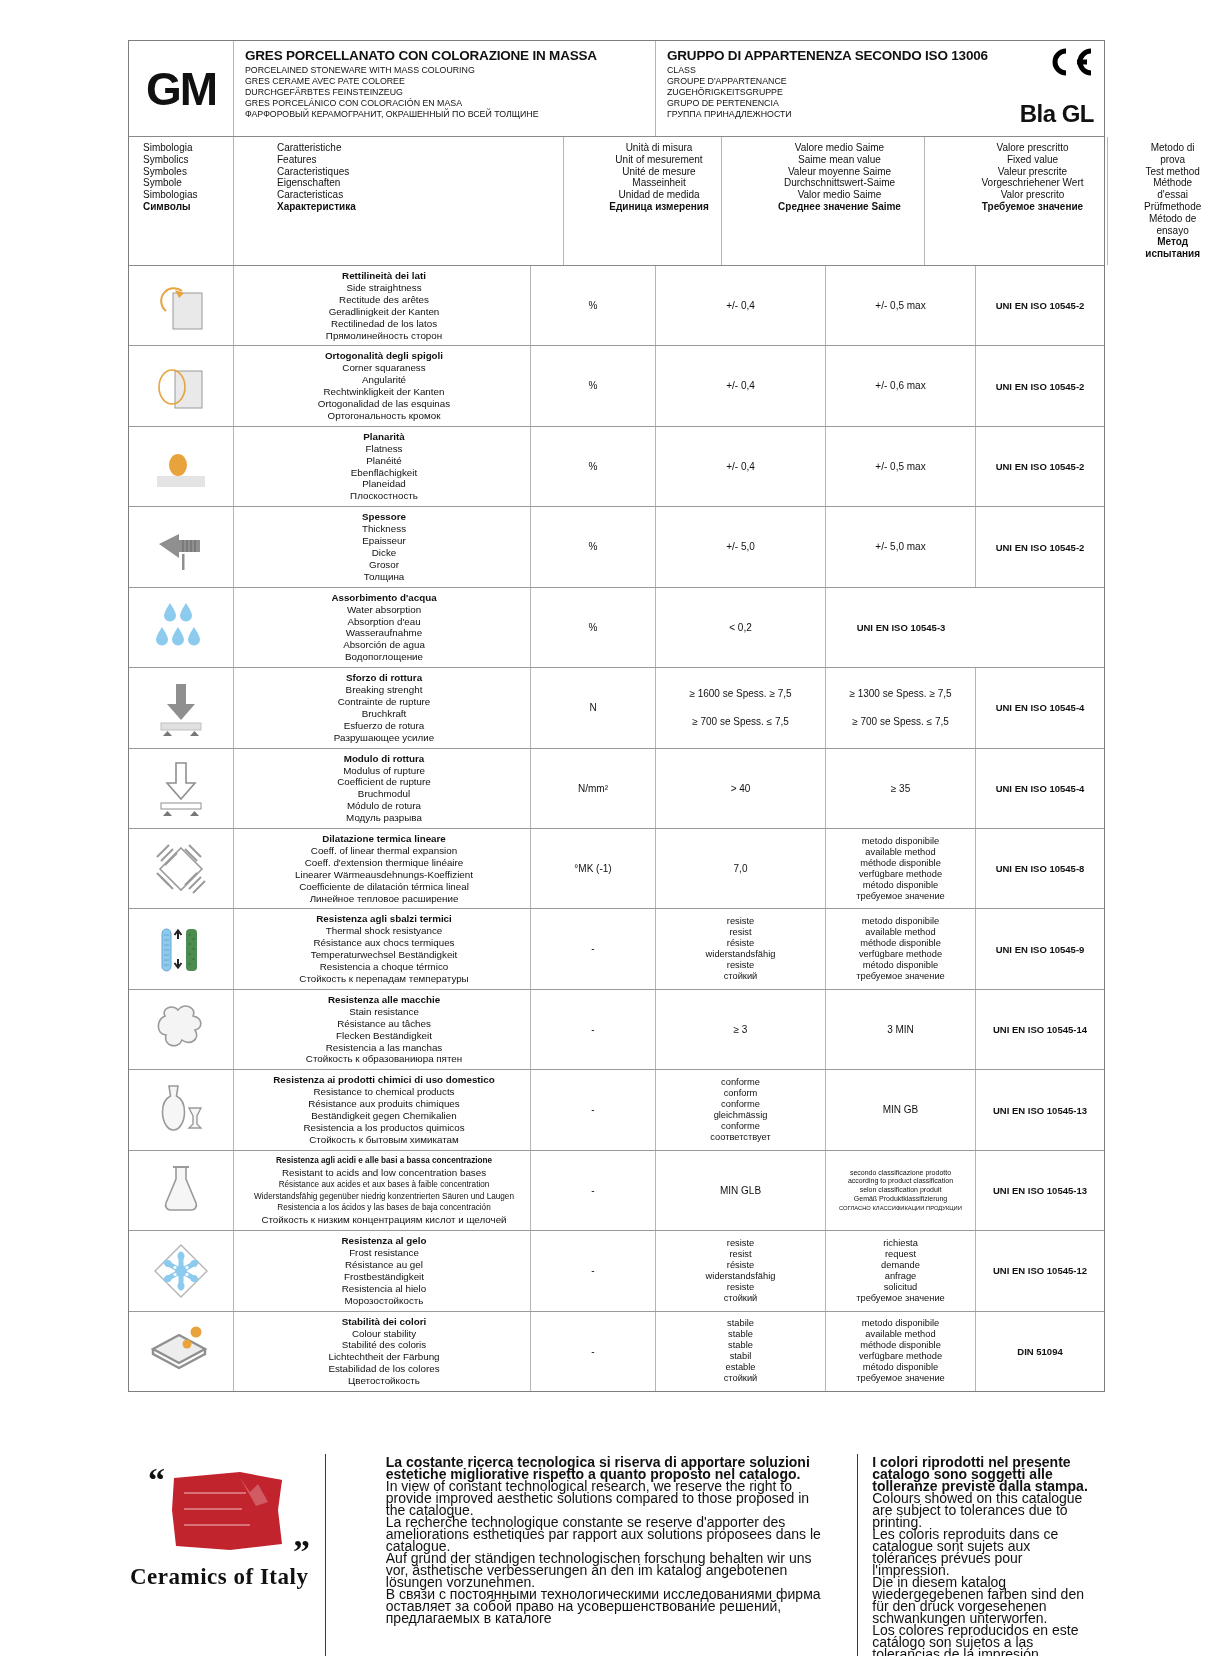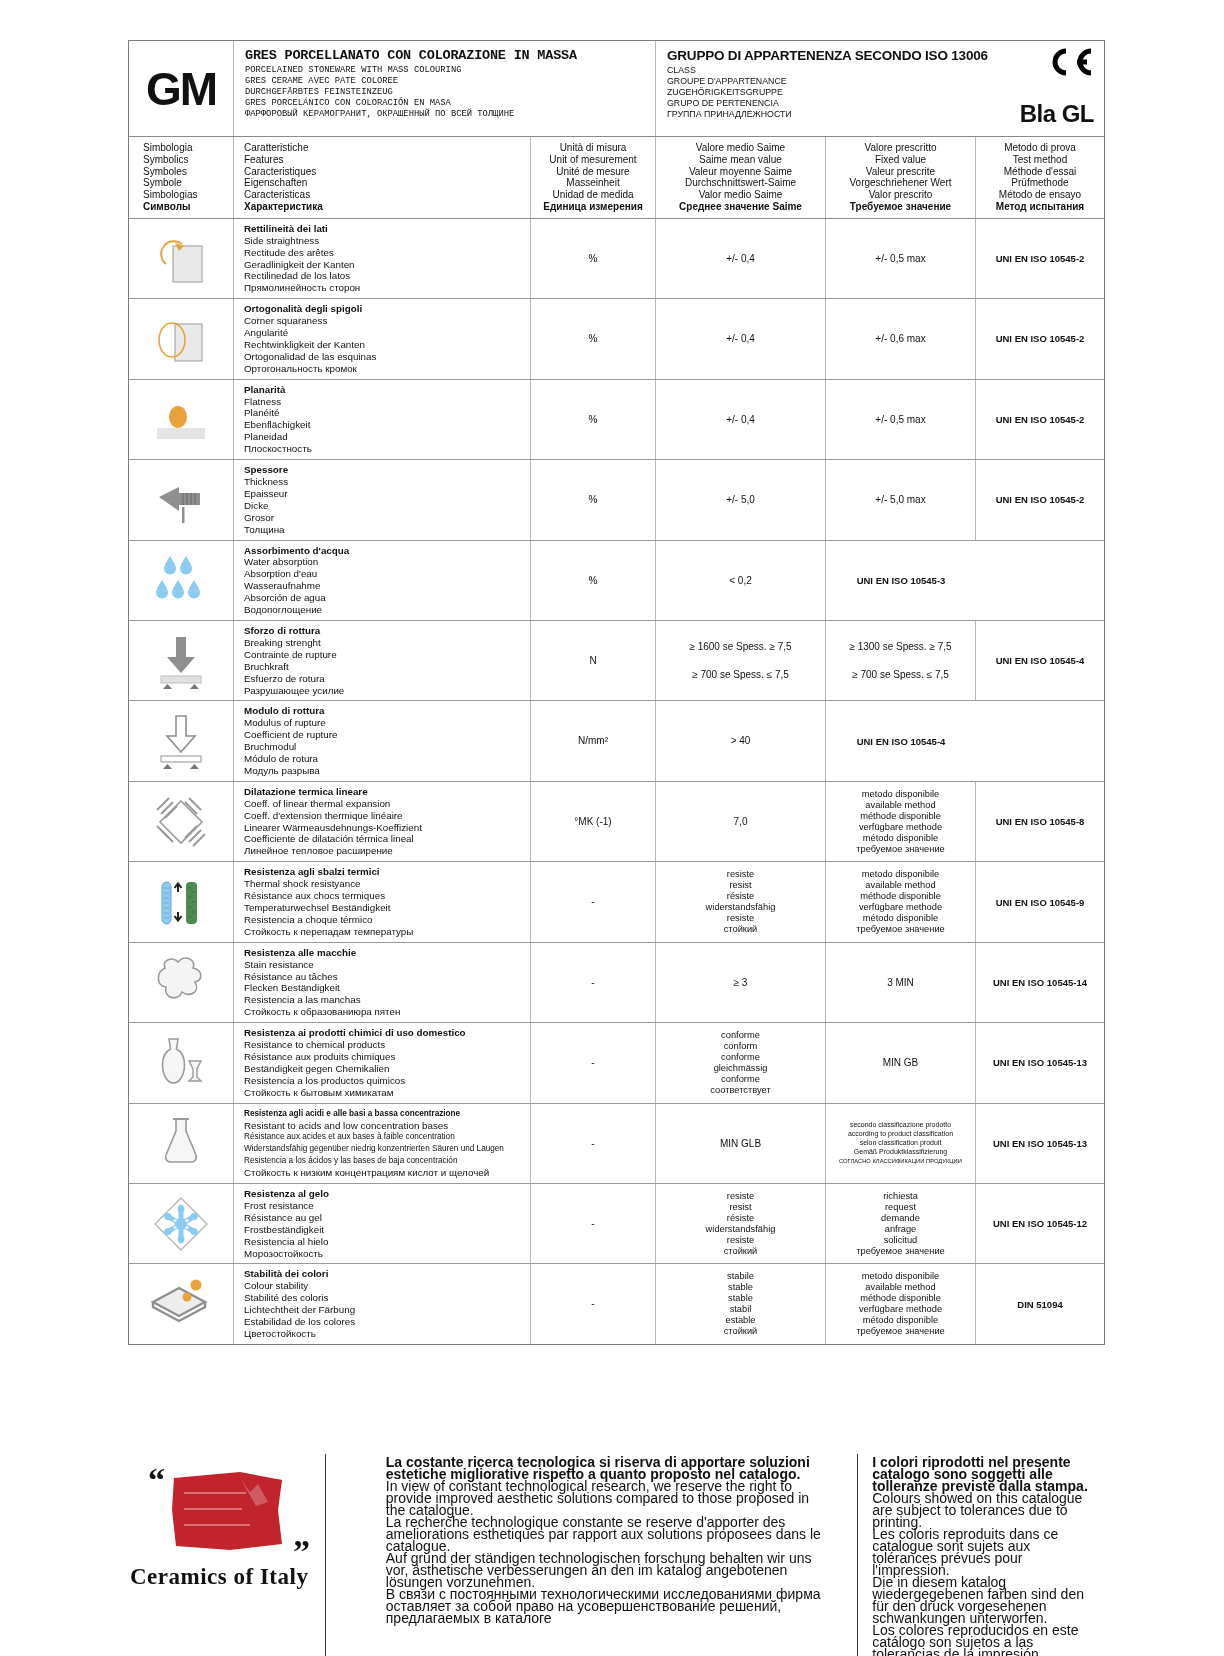--- a/index.html
+++ b/index.html
@@ -4,42 +4,42 @@
 <style>
   html,body{margin:0;padding:0;background:#fff;}
   .page{position:relative;width:1224px;height:1656px;background:#fff;
         font-family:"Liberation Sans",sans-serif;color:#111;overflow:hidden;}
   .sheet{position:absolute;left:128px;top:40px;width:977px;border:1.5px solid #7d7d7d;box-sizing:border-box;}
   
   .hdr-row{display:grid;grid-template-columns:105px 422px 350px 1fr;height:95px;border-bottom:1px solid #8a8a8a;}
   .hdr-cell{box-sizing:border-box;}
   .logo-cell{border-right:1px solid #b5b5b5;display:flex;align-items:center;justify-content:center;}
   .gm{font-size:46px;font-weight:bold;letter-spacing:-2px;}
-  .title-cell{border-right:1px solid #b5b5b5;padding:7px 4px 0 11px;font-family:Liberation Mono, monospace;}
+  .title-cell{border-right:1px solid #b5b5b5;padding:7px 4px 0 11px;}
   .group-cell{padding:7px 4px 0 11px;}
   .hdr-title{font-size:13.5px;font-weight:bold;margin-bottom:2px;letter-spacing:-0.2px;}
   .hdr-sub{font-size:8.8px;line-height:11px;}
   .ce-cell{display:flex;flex-direction:column;align-items:flex-end;justify-content:space-between;padding:6px 10px 8px 0;}
   .class-value{font-size:24px;font-weight:bold;letter-spacing:-0.5px;}
   
   .tgrid{display:grid;grid-template-columns:105px 297px 125px 170px 150px 1fr;}
-  .col-heads{border-bottom:1px solid #8a8a8a;}
+  .col-heads{border-bottom:1px solid #8a8a8a;gap:33px;}
   .chcell{box-sizing:border-box;border-right:1px solid #b5b5b5;padding:5px 3px 5px 3px;
           font-size:10px;line-height:11.8px;text-align:center;}
   .chcell:last-child{border-right:none;}
   .chcell.c0{text-align:left;padding-left:14px;}
   .chcell.c1{text-align:left;padding-left:10px;}
   .chcell .b{font-weight:bold;}
   .trow{border-top:1px solid #9a9a9a;}
   .trow:first-child{border-top:none;}
   .cell{box-sizing:border-box;border-right:1px solid #b5b5b5;padding:4px 6px;
         display:flex;flex-direction:column;justify-content:center;align-items:center;min-height:79px;}
   .cell:last-child{border-right:none;}
   .cell.sym{padding:4px 2px;}
-  .cell.feat{align-items:flex-start;padding-left:10px;}
+  .cell.feat{align-items:center;padding-left:10px;}
   .feat div{font-size:9.8px;line-height:11.9px;white-space:nowrap;}
   .feat div.b{font-weight:bold;}
   .feat div.condensed{font-size:8.2px;}
   .cell.vals div{font-size:10px;line-height:11.5px;text-align:center;}
   .cell.vals.multi div{font-size:9.3px;line-height:11px;}
   .cell.vals.pair div + div{margin-top:16px;}
   .cell.vals.tiny div{font-size:7px;line-height:8.8px;}
   .cell.vals.tiny div:last-child{font-size:5.8px;}
   .cell.method div{font-size:9.5px;font-weight:bold;white-space:nowrap;text-align:center;}
   .icon svg{display:block;}
@@ -356,20 +356,23 @@
             <div class="">Bruchmodul</div>
             <div class="">Módulo de rotura</div>
             <div class="">Модуль разрыва</div>
           </div>
           <div class="cell vals">
             <div>N/mm²</div>
           </div>
           <div class="cell vals">
             <div>&gt; 40</div>
           </div>
+          <div class="cell vals">
+            <div>≥ 35</div>
+          </div>
           <div class="cell method">
             <div>UNI EN ISO 10545-4</div>
           </div>
         </div>
         <div class="trow tgrid">
           <div class="cell sym">
             <div class="icon">
               <svg width="60" height="60" viewBox="0 0 60 60">
    <path d="M30,9 L51,30 L30,51 L9,30 Z" fill="#fff" stroke="#9a9a9a" stroke-width="1.6"></path>
    <g stroke="#9a9a9a" stroke-width="2">

